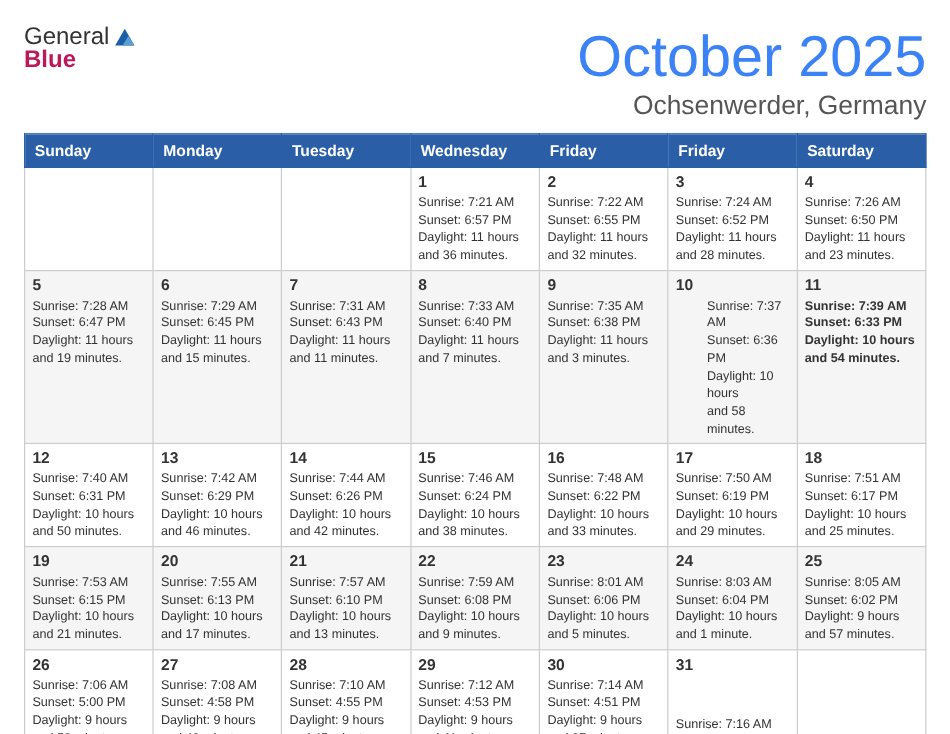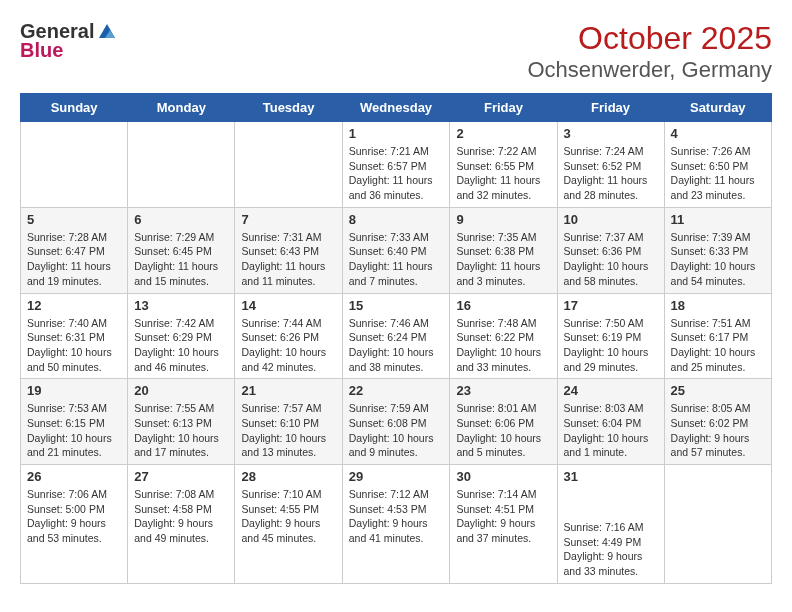--- a/index.html
+++ b/index.html
@@ -23,37 +23,37 @@
     }
     .logo-text {
       display: flex;
       align-items: center;
       gap: 2px;
     }
     .title-block {
       text-align: right;
     }
     .month-title {
-      font-size: 32px;
+      font-size: 48px;
       font-weight: normal;
-      color: #b91c1c;
+      color: #3b82f6;
     }
     .subtitle {
       font-size: 22px;
       color: #555;
     }
     .calendar {
       width: 100%;
       border-collapse: collapse;
       border: 1px solid #ccc;
     }
     .calendar th {
       background-color: #2a5fa8;
       color: #fff;
-      text-align: center;
+      text-align: left;
       padding: 6px 8px;
       font-size: 13px;
       border: 1px solid #2a5fa8;
     }
     .calendar td {
       vertical-align: top;
       border: 1px solid #ccc;
       padding: 4px 6px;
       width: 108px;
       min-height: 85px;
@@ -77,21 +77,21 @@
     tr:nth-child(even) td { background: #f5f5f5; }
     tr:nth-child(odd) td { background: #ffffff; }
     thead tr th { background: #2a5fa8; }
   </style>
 </head>
 <body>
 
 <div class="header">
   <div class="logo">
     <div class="logo-text">
-      <span style="font-size:20px;font-weight:bold;color:#333;">General</span>
+      <span style="font-size:20px;font-weight:normal;color:#333;">General</span>
       <svg width="20" height="20" viewBox="0 0 20 20" style="margin:0 1px;">
         <polygon points="10,2 18,16 2,16" fill="#1a5fa8"></polygon>
         <polygon points="13,8 18,16 8,16" fill="#5a9fd4"></polygon>
       </svg>
     </div>
     <span style="font-size:20px;font-weight:bold;color:#be185d;margin-top:-4px;">Blue</span>
   </div>
   <div class="title-block">
     <div class="month-title">October 2025</div>
     <div class="subtitle">Ochsenwerder, Germany</div>
@@ -175,28 +175,28 @@
         </td>
         <td>
           <div class="day-num">9</div>
           <div class="day-info" style="white-space: pre-line;">Sunrise: 7:35 AM
 Sunset: 6:38 PM
 Daylight: 11 hours
 and 3 minutes.</div>
         </td>
         <td>
           <div class="day-num">10</div>
-          <div class="day-info" style="white-space: pre-line;">Sunrise: 7:37 AM
+          <div class="day-info" style="white-space: pre-line; margin-left: 26px;">Sunrise: 7:37 AM
 Sunset: 6:36 PM
 Daylight: 10 hours
 and 58 minutes.</div>
         </td>
         <td>
           <div class="day-num">11</div>
-          <div class="day-info" style="white-space: pre-line;">Sunrise: 7:39 AM
+          <div class="day-info" style="white-space: pre-line; font-weight: bold;">Sunrise: 7:39 AM
 Sunset: 6:33 PM
 Daylight: 10 hours
 and 54 minutes.</div>
         </td>
       </tr>
       <tr>
         <td>
           <div class="day-num">12</div>
           <div class="day-info" style="white-space: pre-line;">Sunrise: 7:40 AM
 Sunset: 6:31 PM

